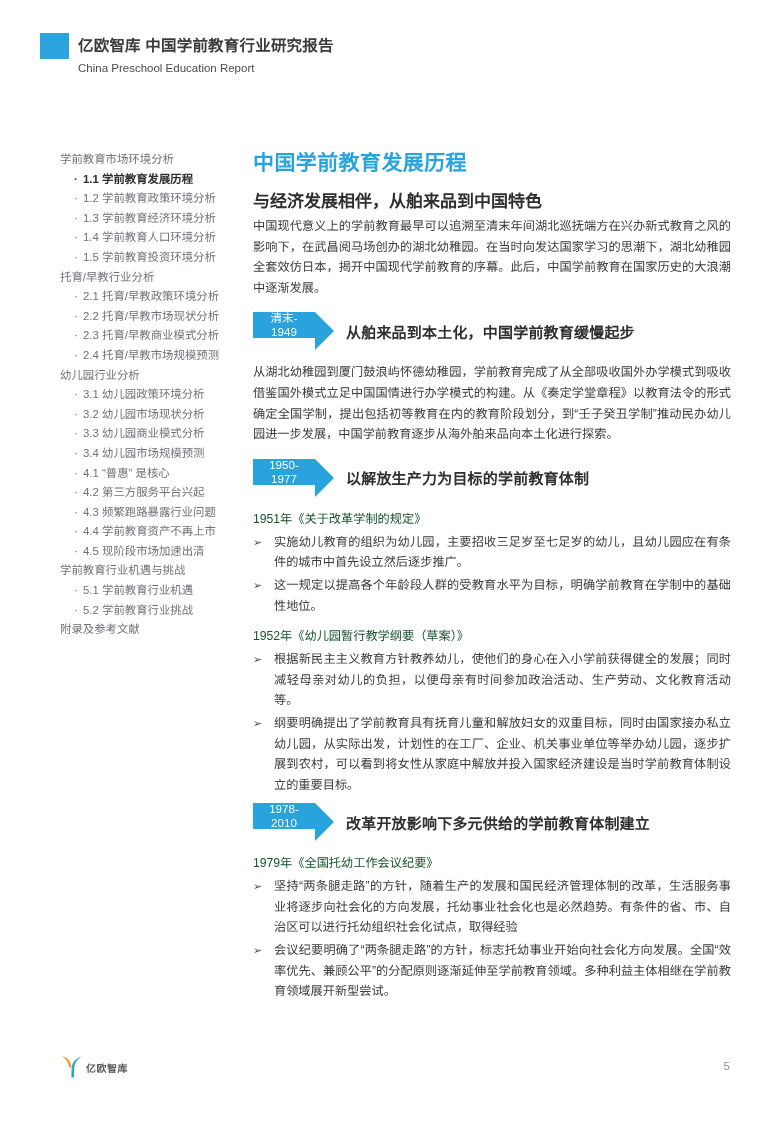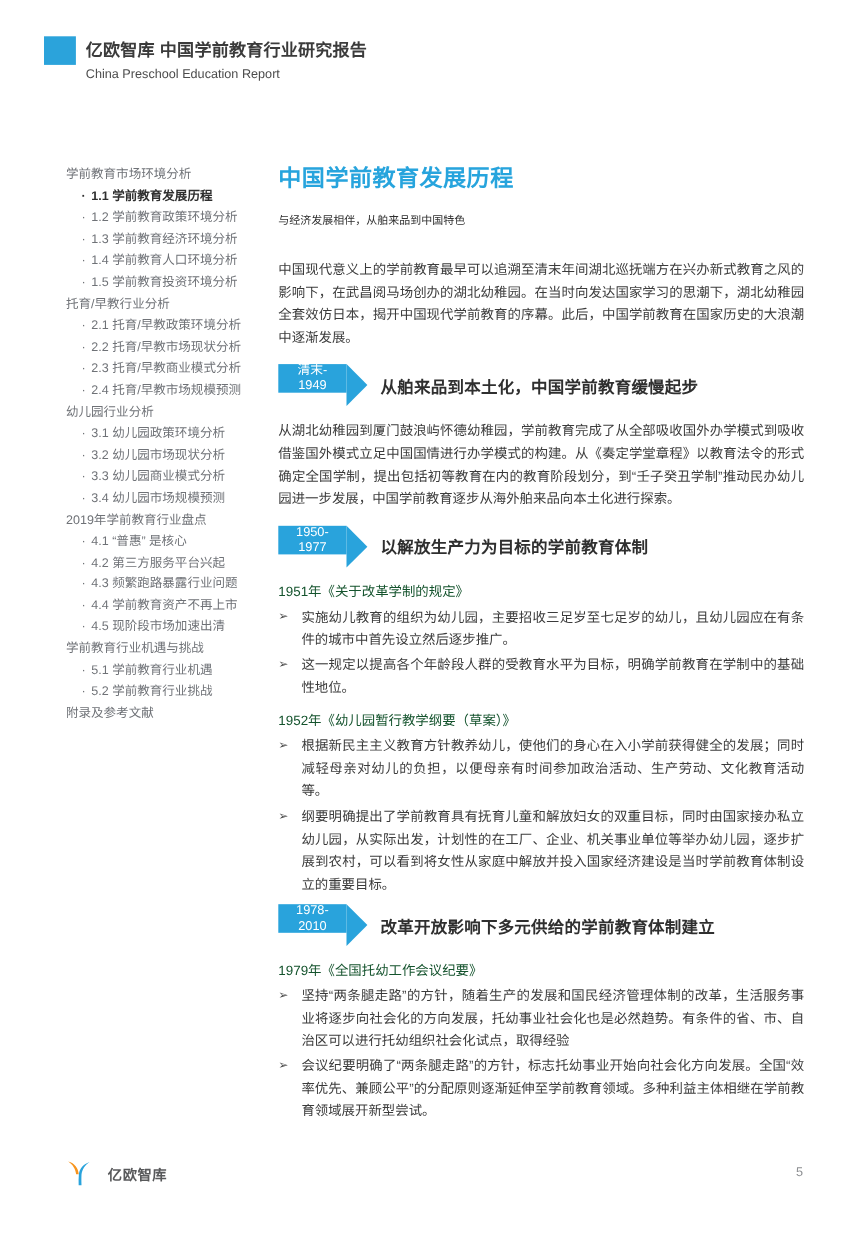--- a/index.html
+++ b/index.html
@@ -84,24 +84,24 @@
   }
   .main-title {
     font-size: 21px;
     font-weight: bold;
     color: #27a4dd;
     letter-spacing: 0.4px;
     margin: 0 0 17px 0;
     line-height: 26px;
   }
   .main-subtitle {
-    font-size: 10px;
-    font-weight: normal;
+    font-size: 17px;
+    font-weight: bold;
     color: #2f2f2f;
-    margin: 0 0 24px 0;
+    margin: 0 0 5px 0;
     line-height: 18px;
   }
   .body-par {
     font-size: 12.2px;
     color: #3b3b3b;
     line-height: 20.6px;
     margin: 0 0 14px 0;
     text-align: justify;
     text-justify: inter-ideograph;
   }
@@ -186,25 +186,25 @@
     height: 80px;
   }
   .footer-logo {
     position: absolute;
     left: 60px; top: 12px;
     display: flex;
     align-items: center;
   }
   .footer-logo-mark { width: 24px; height: 26px; display: block; }
   .footer-logo-text {
-    font-size: 13px;
+    font-size: 10px;
     font-weight: bold;
     color: #58595b;
     letter-spacing: 0.5px;
-    margin-left: 14px;
+    margin-left: 2px;
   }
   .page-number {
     position: absolute;
     right: 46px; top: 18px;
     font-size: 11.5px;
     color: #8d8f92;
   }
 </style>
 </head>
 <body>
@@ -225,21 +225,20 @@
     <div class="toc-group-title">托育/早教行业分析</div>
     <div class="toc-item"><span class="dot">·</span><span>2.1 托育/早教政策环境分析</span></div>
     <div class="toc-item"><span class="dot">·</span><span>2.2 托育/早教市场现状分析</span></div>
     <div class="toc-item"><span class="dot">·</span><span>2.3 托育/早教商业模式分析</span></div>
     <div class="toc-item"><span class="dot">·</span><span>2.4 托育/早教市场规模预测</span></div>
     <div class="toc-group-title">幼儿园行业分析</div>
     <div class="toc-item"><span class="dot">·</span><span>3.1 幼儿园政策环境分析</span></div>
     <div class="toc-item"><span class="dot">·</span><span>3.2 幼儿园市场现状分析</span></div>
     <div class="toc-item"><span class="dot">·</span><span>3.3 幼儿园商业模式分析</span></div>
     <div class="toc-item"><span class="dot">·</span><span>3.4 幼儿园市场规模预测</span></div>
-    <div class="toc-group-title">2019年学前教育行业盘点</div>
     <div class="toc-item"><span class="dot">·</span><span>4.1 “普惠” 是核心</span></div>
     <div class="toc-item"><span class="dot">·</span><span>4.2 第三方服务平台兴起</span></div>
     <div class="toc-item"><span class="dot">·</span><span>4.3 频繁跑路暴露行业问题</span></div>
     <div class="toc-item"><span class="dot">·</span><span>4.4 学前教育资产不再上市</span></div>
     <div class="toc-item"><span class="dot">·</span><span>4.5 现阶段市场加速出清</span></div>
     <div class="toc-group-title">学前教育行业机遇与挑战</div>
     <div class="toc-item"><span class="dot">·</span><span>5.1 学前教育行业机遇</span></div>
     <div class="toc-item"><span class="dot">·</span><span>5.2 学前教育行业挑战</span></div>
     <div class="toc-group-title">附录及参考文献</div>
   </nav>

